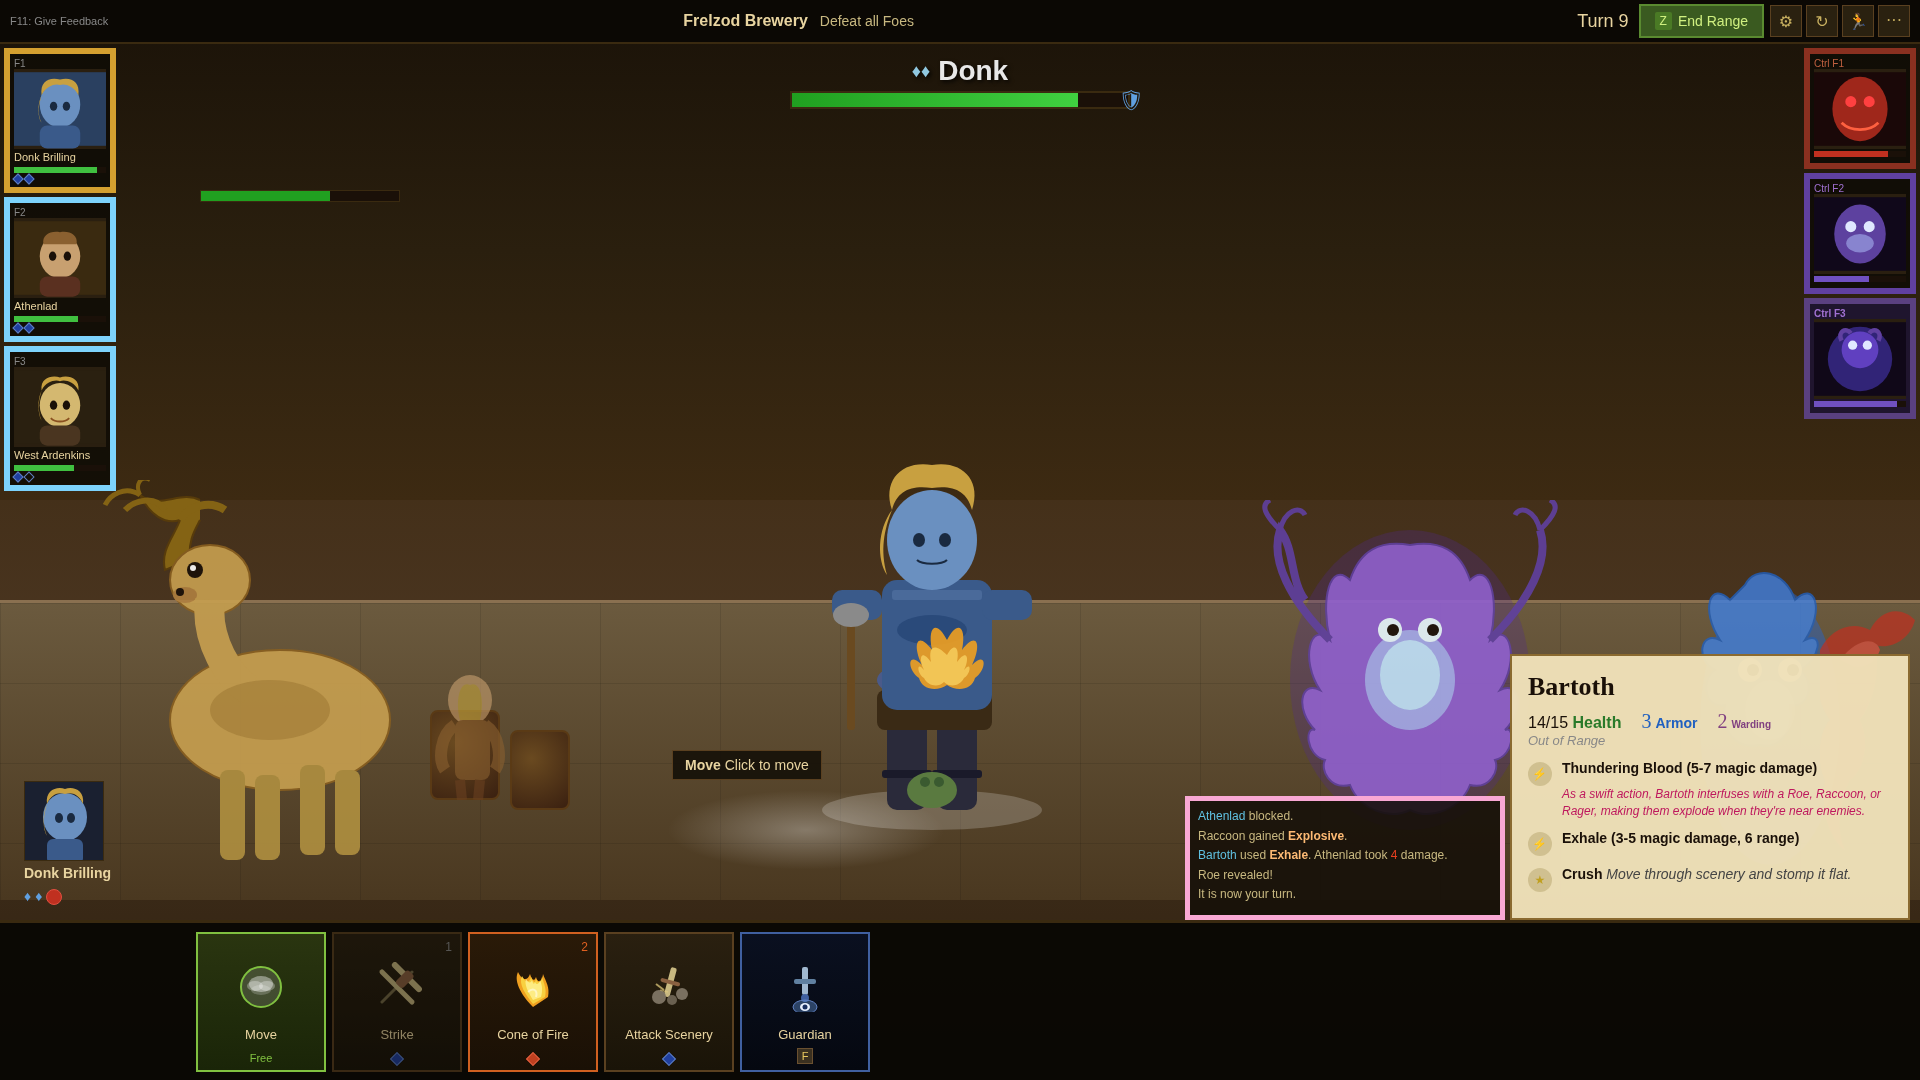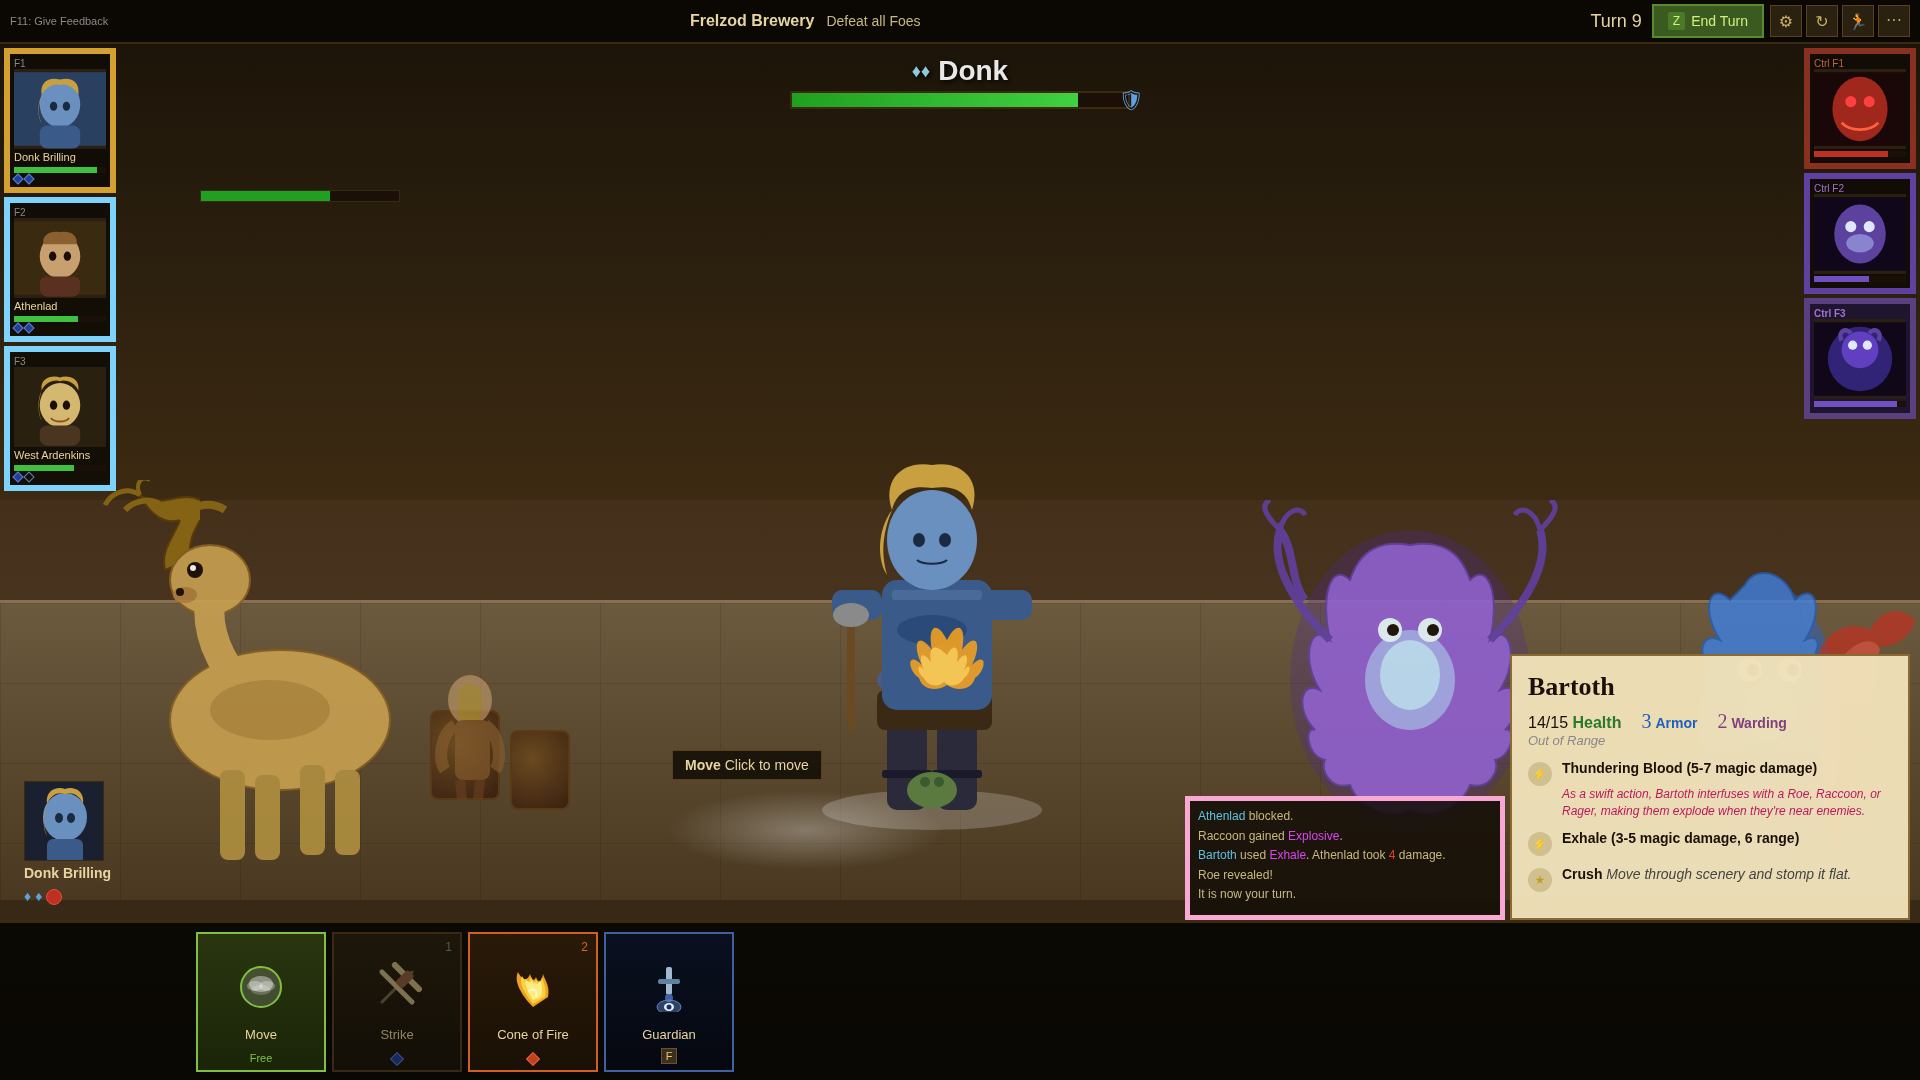--- a/index.html
+++ b/index.html
@@ -517,21 +517,21 @@
       font-family: Arial, sans-serif;
       font-weight: bold;
     }
 
     .stat-armor-num {
       font-size: 20px;
       color: #2060c0;
     }
 
     .stat-warding {
-      font-size: 14px;
+      font-size: 10px;
       color: #804080;
       font-family: Arial, sans-serif;
       font-weight: bold;
     }
 
     .stat-warding-num {
       font-size: 20px;
       color: #804080;
     }
 
@@ -604,22 +604,22 @@
 
     .log-entry {
       font-size: 12px;
       font-family: Arial, sans-serif;
       color: #c8b880;
       margin-bottom: 4px;
       line-height: 1.3;
     }
 
     .log-highlight {
-      color: #d946ef;
-      font-weight: normal;
+      color: #fdba74;
+      font-weight: bold;
     }
 
     .log-damage {
       color: #e84020;
     }
 
     
     #bottom-left-char {
       position: absolute;
       bottom: 155px;
@@ -827,21 +827,21 @@
   <span class="hud-feedback">F11: Give Feedback</span>
   <span class="hud-location">Frelzod Brewery</span>
   <span class="hud-subtitle">Defeat all Foes</span>
 
   <div style="flex:1"></div>
 
   <span class="hud-turn">Turn 9</span>
 
   <button class="hud-end-turn">
     <span class="key-hint">Z</span>
-    <span>End Turn</span>
+    <span>End Range</span>
   </button>
 
   <div class="hud-icons">
     <div class="hud-icon-btn">⚙</div>
     <div class="hud-icon-btn">↻</div>
     <div class="hud-icon-btn">🏃</div>
     <div class="hud-icon-btn">···</div>
   </div>
 </div>
 
@@ -1113,20 +1113,39 @@
 
         <path d="M20,30 C25,25 30,28 28,35" fill="none" stroke="#fff" stroke-width="2" opacity="0.5"></path>
       </svg>
     </div>
     <div class="action-name">Cone of Fire</div>
     <div class="action-cost">
       <div class="cost-diamond orange-d"></div>
     </div>
   </div>
 
+  <div class="action-card">
+    <div class="action-icon">
+      <svg viewBox="0 0 50 50" width="50" height="50">
+
+        <rect x="22" y="5" width="6" height="30" rx="2" fill="#c8b880" transform="rotate(15 25 25)"></rect>
+        <rect x="15" y="18" width="20" height="4" rx="2" fill="#8a6040" transform="rotate(15 25 25)"></rect>
+        <circle cx="15" cy="35" r="7" fill="#7a7060"></circle>
+        <circle cx="28" cy="38" r="5" fill="#6a6050"></circle>
+        <circle cx="38" cy="32" r="6" fill="#7a7060"></circle>
+
+        <line x1="20" y1="28" x2="12" y2="22" stroke="#e8d080" stroke-width="2" opacity="0.7"></line>
+        <line x1="24" y1="30" x2="16" y2="28" stroke="#e8d080" stroke-width="1.5" opacity="0.5"></line>
+      </svg>
+    </div>
+    <div class="action-name">Attack Scenery</div>
+    <div class="action-cost">
+      <div class="cost-diamond"></div>
+    </div>
+  </div>
 
   <div class="action-card blue-card">
     <div class="action-icon">
       <svg viewBox="0 0 50 50" width="50" height="50">
 
         <rect x="22" y="5" width="6" height="28" rx="2" fill="#a0b8d0"></rect>
         <rect x="14" y="17" width="22" height="5" rx="2" fill="#6080a0"></rect>
         <circle cx="25" cy="36" r="4" fill="#4060a0"></circle>
 
         <ellipse cx="25" cy="45" rx="12" ry="7" fill="rgba(100,150,220,0.4)" stroke="#6080c0" stroke-width="1"></ellipse>

